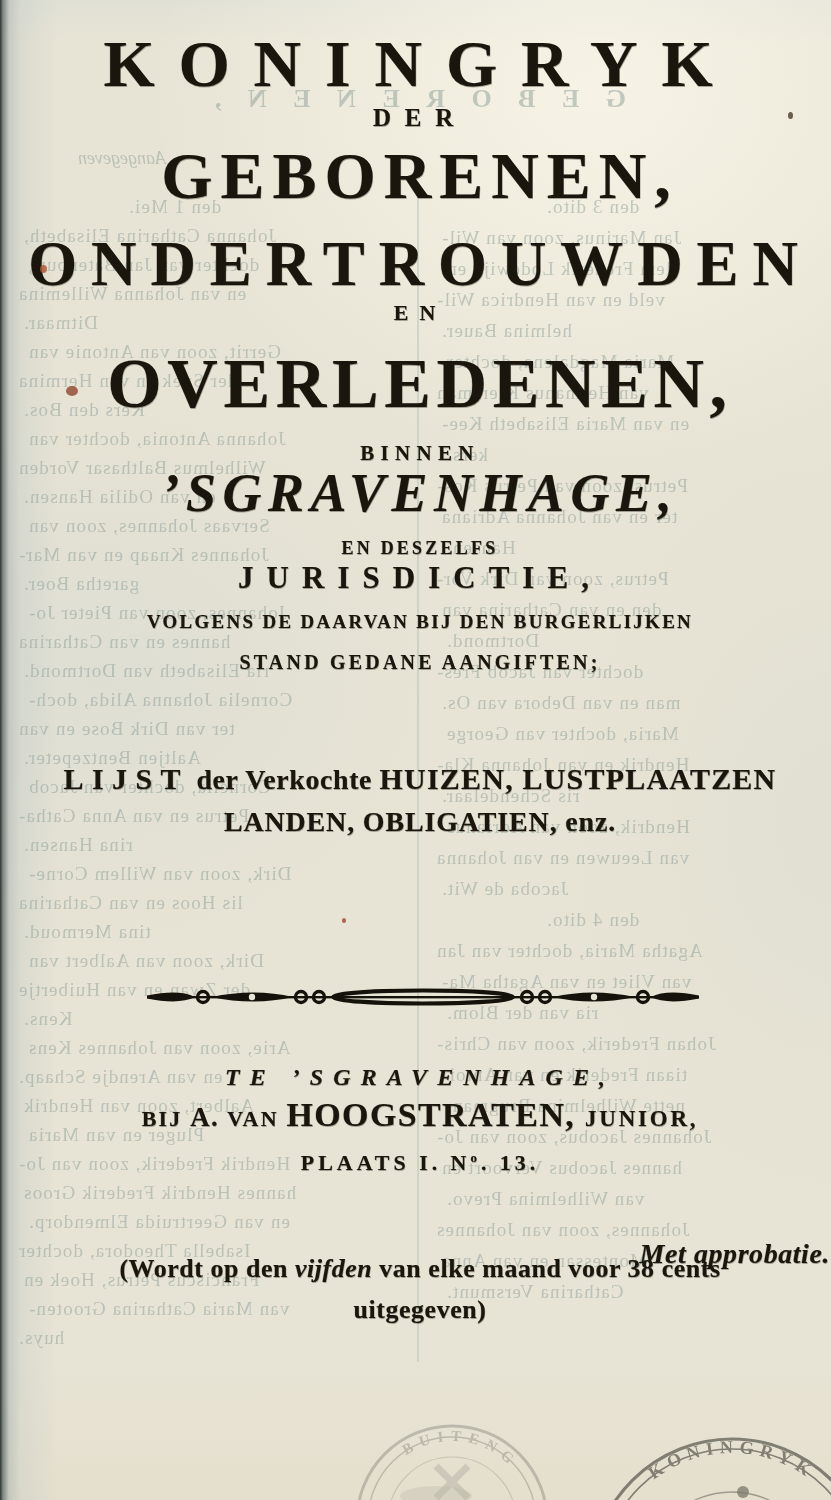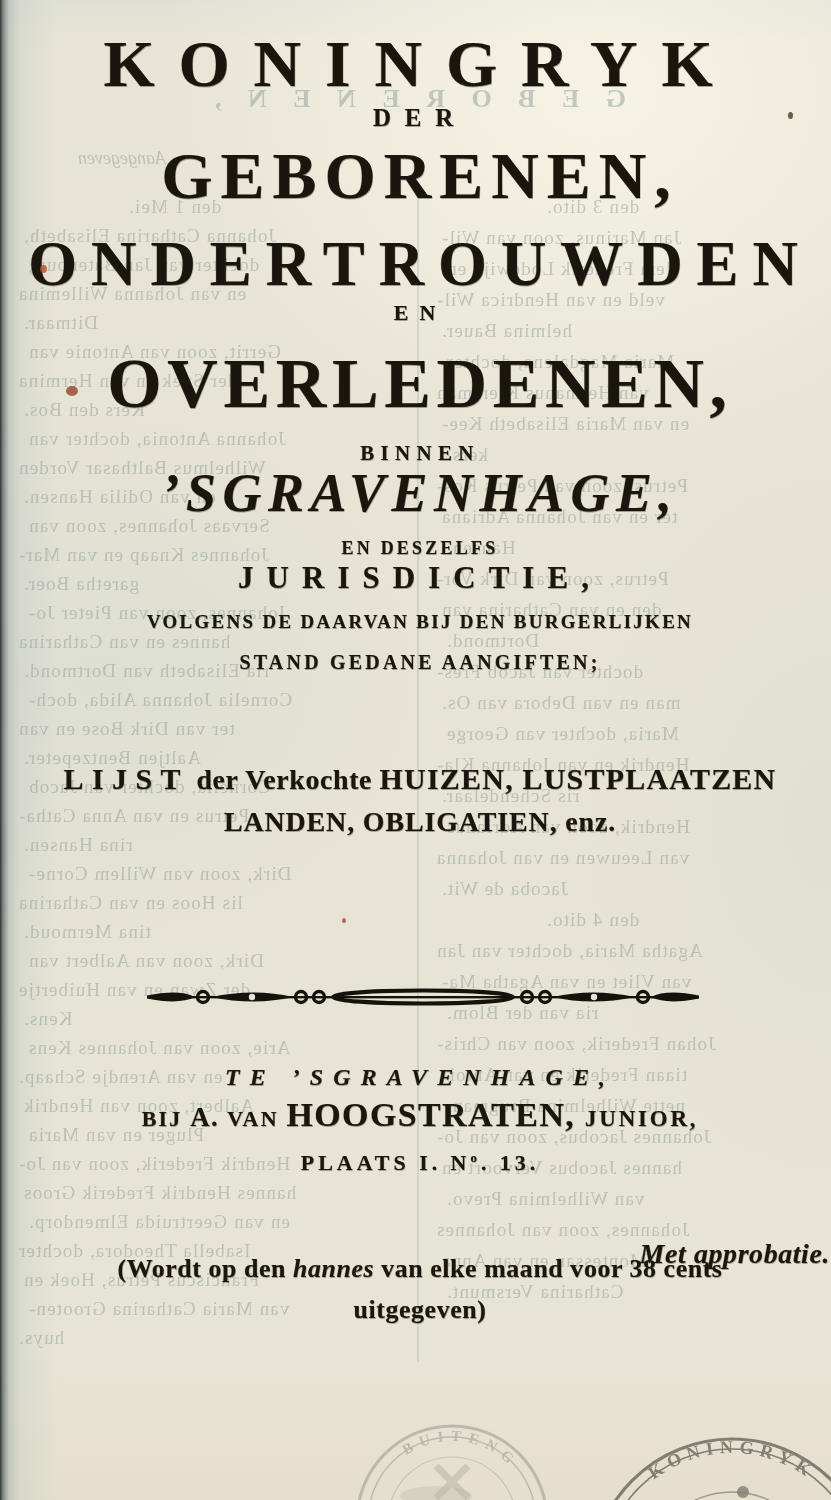--- a/index.html
+++ b/index.html
@@ -176,21 +176,21 @@
 
     <div class="line t-lijst1"><span class="w1">LIJST</span><span class="w2"> der Verkochte </span><span class="w3">HUIZEN, LUSTPLAATZEN</span></div>
     <div class="line t-lijst2">LANDEN, OBLIGATIEN, enz.</div>
 
 
     <div class="line t-te">TE ’SGRAVENHAGE,</div>
     <div class="line t-bij"><span>BIJ </span><span class="init">A. </span><span>VAN </span><span class="pub">HOOGSTRATEN, </span><span class="jr">JUNIOR,</span></div>
     <div class="line t-plaats"><span>PLAATS I. N</span><sup>o</sup><span>. 13.</span></div>
 
     <div class="line t-approb">Met approbatie.</div>
-    <div class="line t-note1"><span>(Wordt op den </span><span class="em">hannes</span><span> van elke maand voor 38 cents</span></div>
+    <div class="line t-note1"><span>(Wordt op den </span><span class="em">vijfden</span><span> van elke maand voor 38 cents</span></div>
     <div class="line t-note2">uitgegeven)</div>
   </div>
 
   <svg id="ornament" width="556" height="26" viewBox="0 0 556 26">
     <g fill="#15120c" stroke="none">
       <rect x="2" y="12" width="552" height="2.4"></rect>
 
       <ellipse cx="278" cy="13" rx="90" ry="6.5" fill="none" stroke="#15120c" stroke-width="4"></ellipse>
 
       <circle cx="382" cy="13" r="5.5" fill="none" stroke="#15120c" stroke-width="3.4"></circle>

